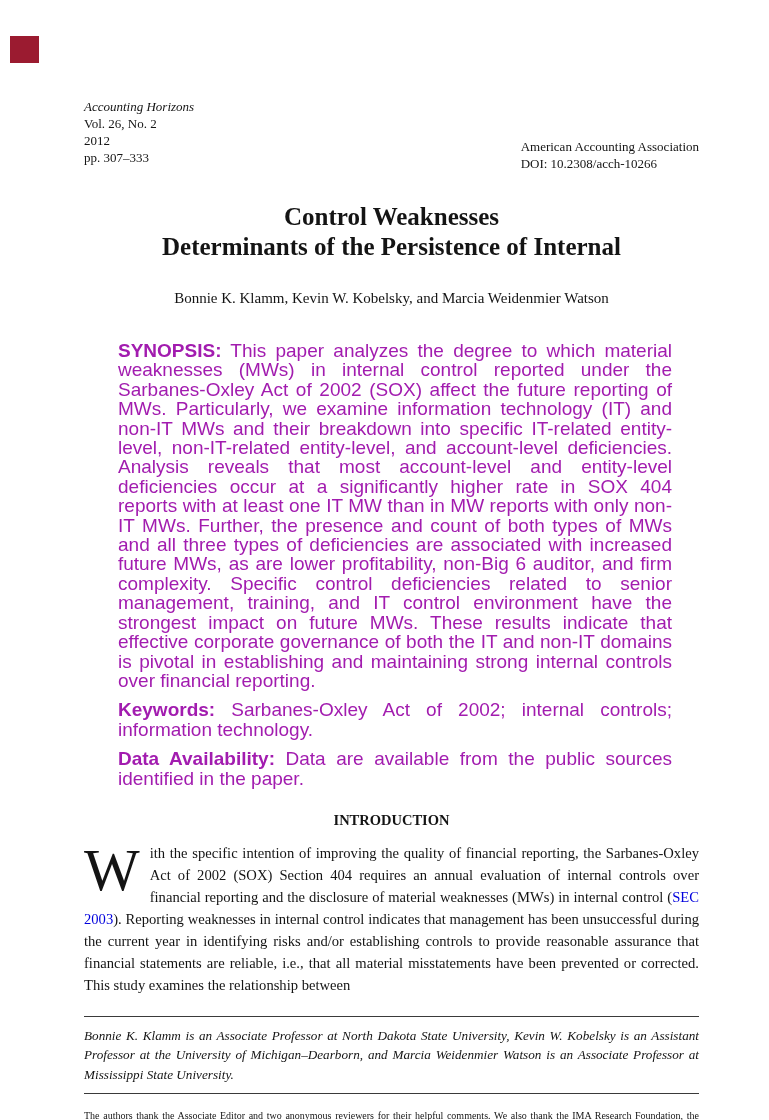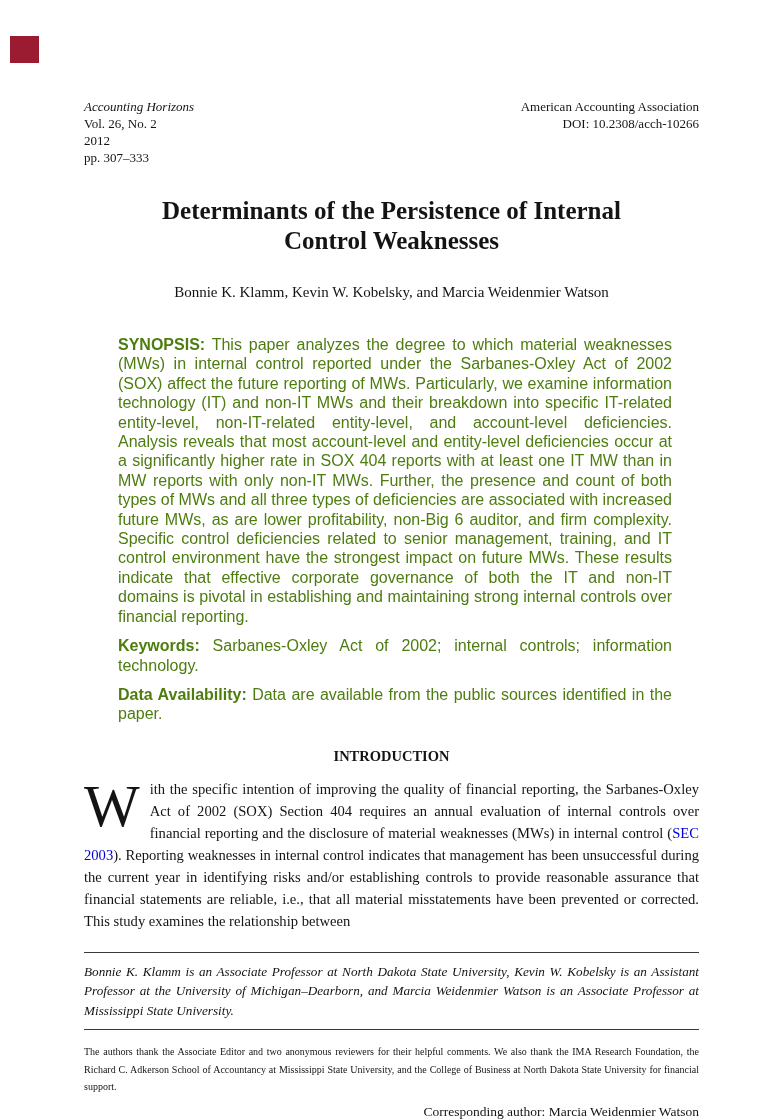--- a/index.html
+++ b/index.html
@@ -25,42 +25,42 @@
   .content {
     padding: 98px 70px 0 84px; 
   }
   .header-row {
     display: flex;
     justify-content: space-between;
     font-size: 13px;
     line-height: 17px;
   }
   .journal-name { font-style: italic; }
-  .header-right { text-align: right; }
+  .header-right { text-align: left; margin-top: 40px; }
   .title {
     margin-top: 30px;
     text-align: center;
     font-weight: bold;
     font-size: 25px;
     line-height: 30px;
   }
   .title span { display: block; }
   .authors {
     margin-top: 28px;
     text-align: center;
     font-weight: normal;
     font-size: 15px;
   }
   .abstract {
     margin: 34px 27px 12px 34px;
     font-family: "Liberation Sans", "DejaVu Sans", sans-serif;
-    font-size: 16px;
+    font-size: 19px;
     line-height: 19.4px;
     text-align: justify;
-    color: #4d7c0f;
+    color: #a21caf;
   }
   .abstract p + p { margin-top: 10px; }
   .abstract b { font-weight: bold; }
   .section-heading {
     margin-top: 24px;
     text-align: center;
     font-weight: bold;
     font-size: 14.5px;
   }
   .intro-para {
@@ -126,22 +126,22 @@
         <div>2012</div>
         <div>pp. 307–333</div>
       </div>
       <div class="header-right">
         <div>American Accounting Association</div>
         <div>DOI: 10.2308/acch-10266</div>
       </div>
     </div>
 
     <h1 class="title">
+      <span>Control Weaknesses</span>
       <span>Determinants of the Persistence of Internal</span>
-      <span>Control Weaknesses</span>
     </h1>
 
     <div class="authors">Bonnie K. Klamm, Kevin W. Kobelsky, and Marcia Weidenmier Watson</div>
 
     <div class="abstract">
       <p><b>SYNOPSIS:</b><span> This paper analyzes the degree to which material weaknesses (MWs) in internal control reported under the Sarbanes-Oxley Act of 2002 (SOX) affect the future reporting of MWs. Particularly, we examine information technology (IT) and non-IT MWs and their breakdown into specific IT-related entity-level, non-IT-related entity-level, and account-level deficiencies. Analysis reveals that most account-level and entity-level deficiencies occur at a significantly higher rate in SOX 404 reports with at least one IT MW than in MW reports with only non-IT MWs. Further, the presence and count of both types of MWs and all three types of deficiencies are associated with increased future MWs, as are lower profitability, non-Big 6 auditor, and firm complexity. Specific control deficiencies related to senior management, training, and IT control environment have the strongest impact on future MWs. These results indicate that effective corporate governance of both the IT and non-IT domains is pivotal in establishing and maintaining strong internal controls over financial reporting.</span></p>
       <p><b>Keywords:</b><span> Sarbanes-Oxley Act of 2002; internal controls; information technology.</span></p>
       <p><b>Data Availability:</b><span> Data are available from the public sources identified in the paper.</span></p>
     </div>
 

